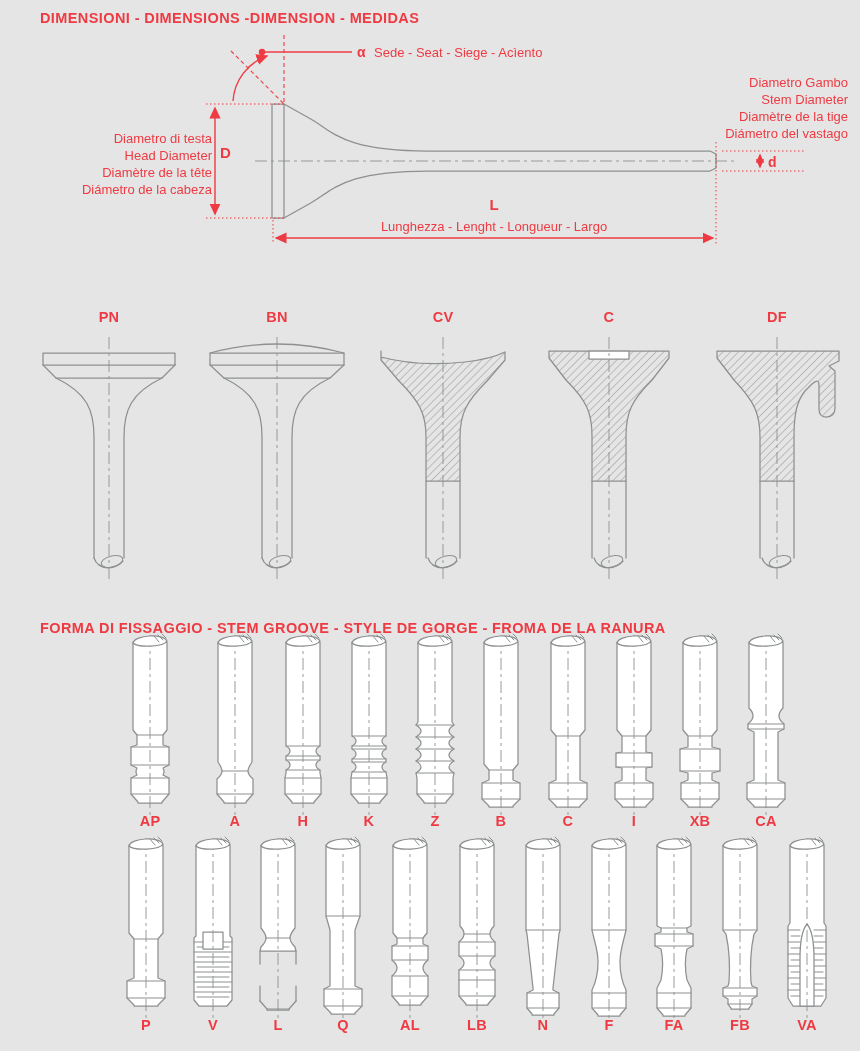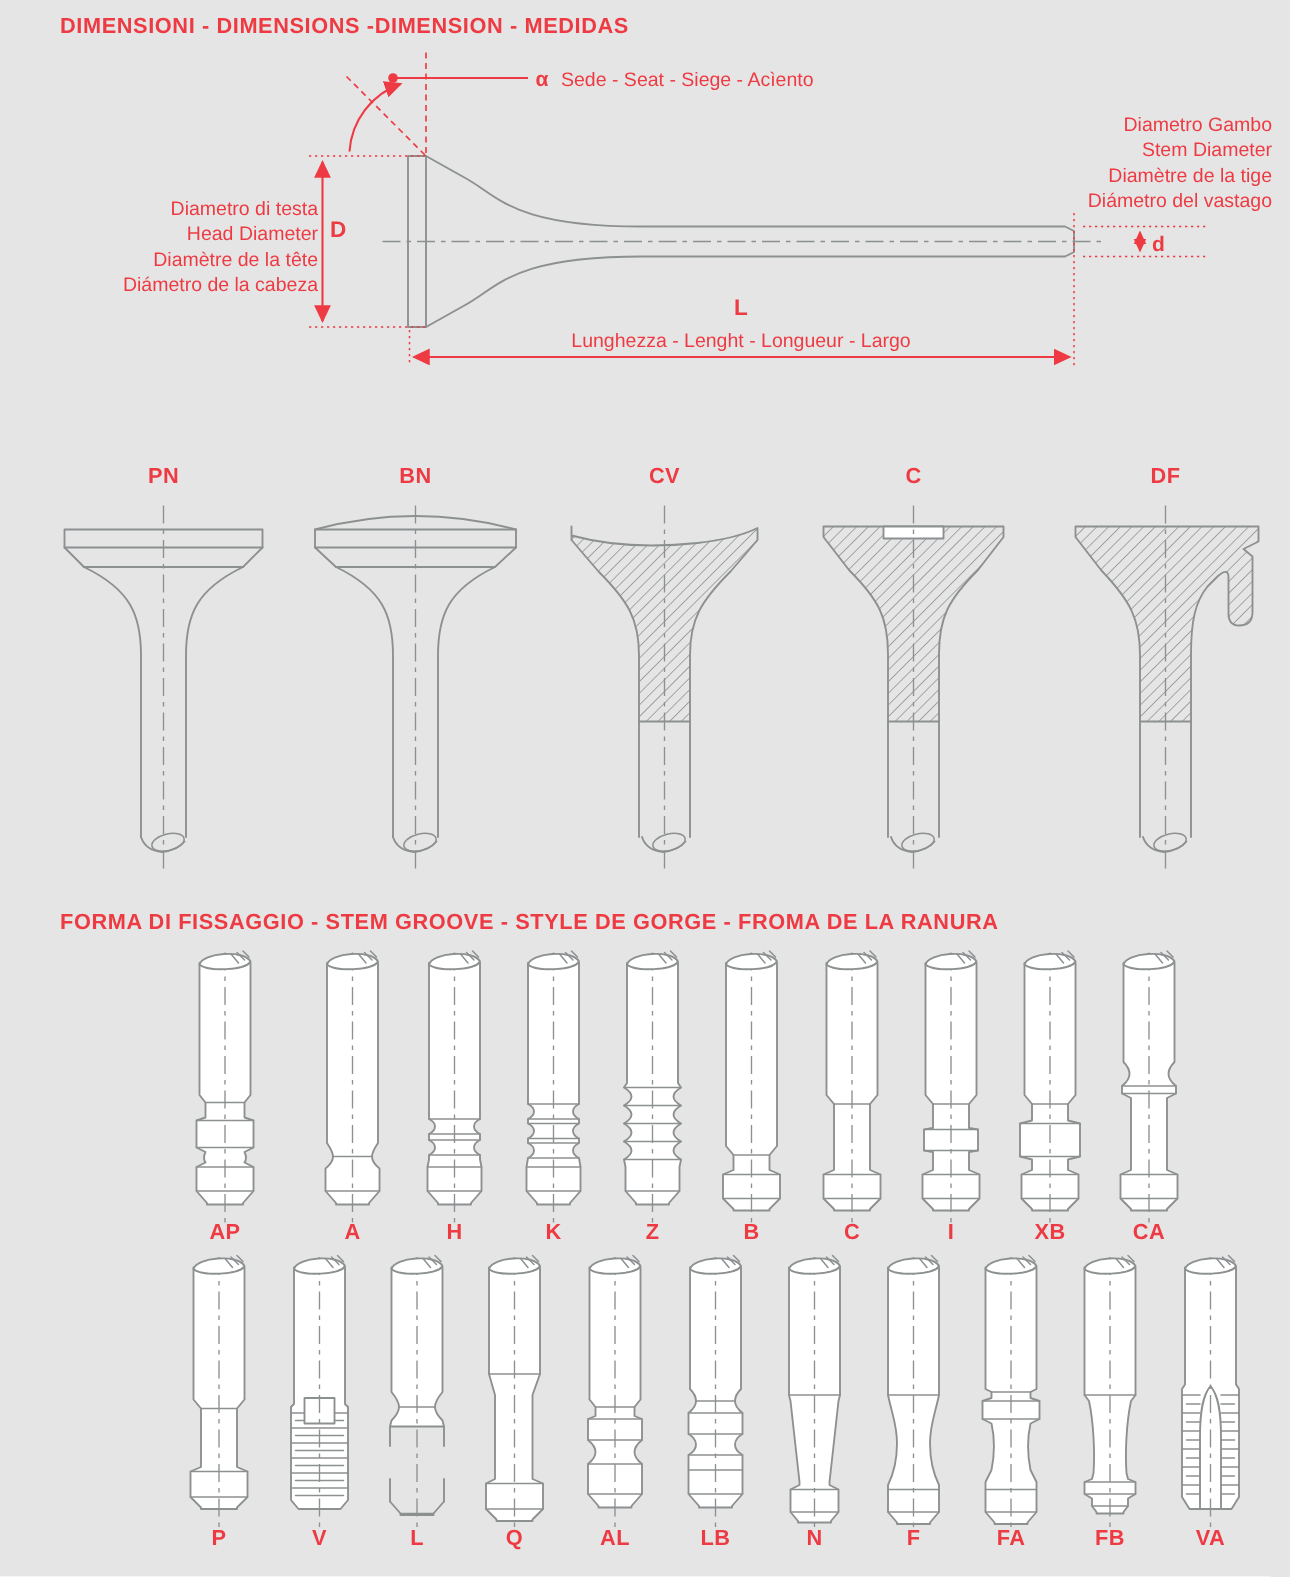--- a/index.html
+++ b/index.html
@@ -148,21 +148,21 @@
       <text class="lbl" y="17">DF</text>
       <g>
         <path class="gh" d="M -60 46 L 62 46 L 62 56 L 52 61 L 58 66 L 58 103 Q 58 112 49 112 Q 42 112 42 104 L 42 80 Q 42 73 35 79 L 28 86 C 20 96 17 108 17 132 L 17 176 H -17 L -17 132 C -17 108 -23 96 -43 75 L -60 53 Z"></path>
         <path class="g" d="M -17 176 V 253 M 17 176 V 253"></path>
         <use href="#vtip" transform="translate(0,253)"></use>
       </g>
       <path class="cl" d="M 0 32 V 278"></path>
     </g>
   </svg>
 
-  <div class="sec-title" style="top:607px">FORMA DI FISSAGGIO - STEM GROOVE - STYLE DE GORGE - FROMA DE LA RANURA</div>
+  <div class="sec-title" style="top:620px">FORMA DI FISSAGGIO - STEM GROOVE - STYLE DE GORGE - FROMA DE LA RANURA</div>
 
   <svg style="top:630px" width="860" height="421" viewBox="0 0 860 421">
     <defs>
       <g id="stp">
         <path class="gf" d="M -17 11 C -15 3 13 1 17 9 C 14 15 -12 16 -17 11 Z"></path>
         <path class="g thin" d="M 4 4 L 9 10 M 8 3 L 13 8 M 12 2 L 16 6"></path>
       </g>
     </defs>
 
     <g transform="translate(0,2)">

